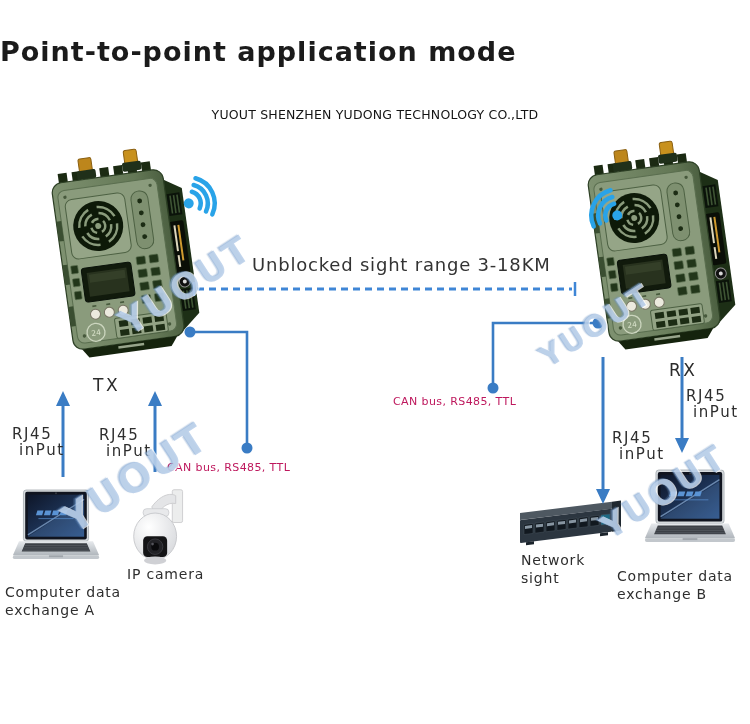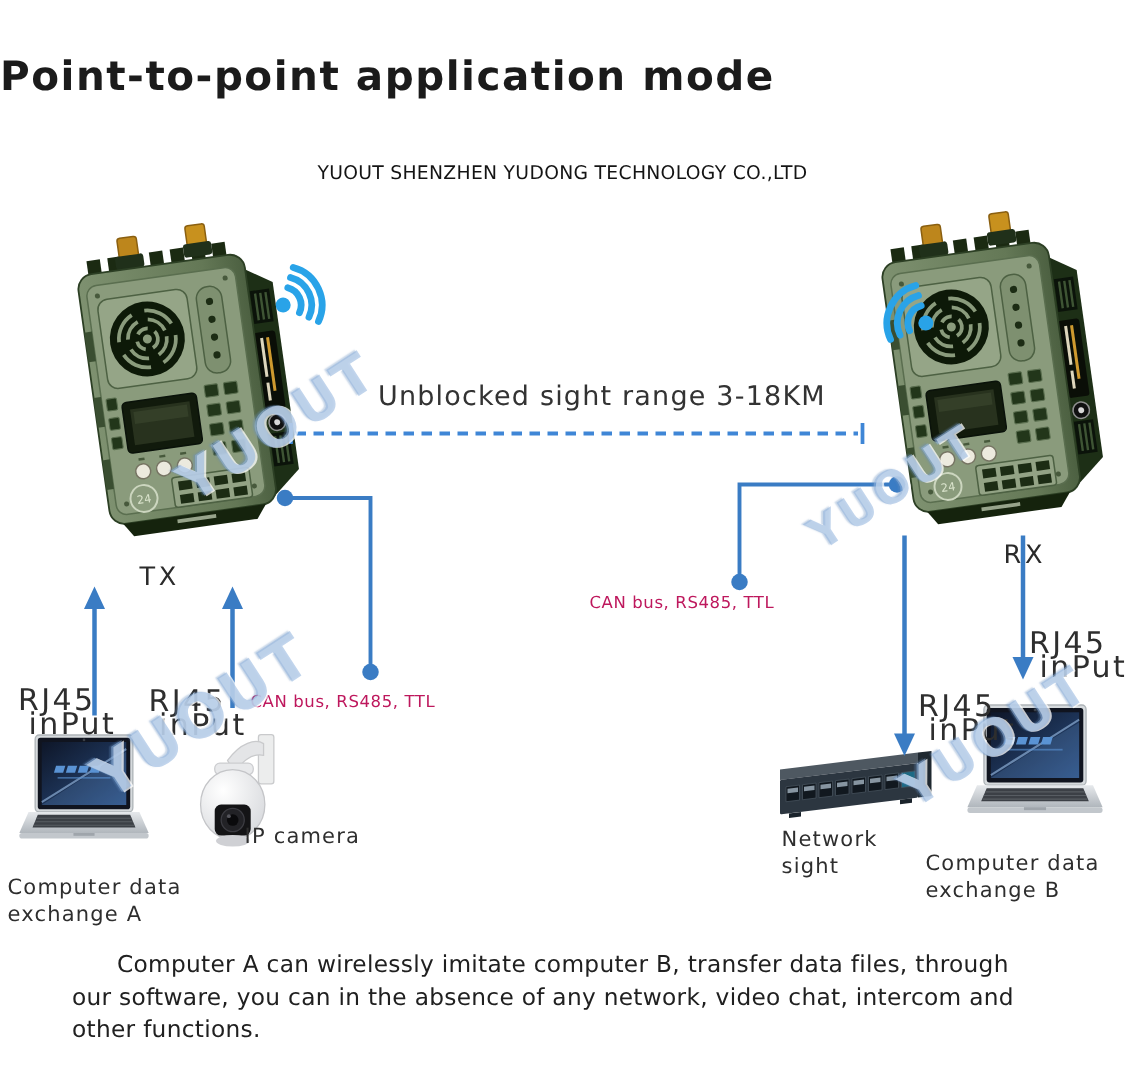--- a/index.html
+++ b/index.html
@@ -9,26 +9,26 @@
   .title{top:36px;left:0;width:750px;text-align:left;font-size:27px;font-weight:bold;
          letter-spacing:1px;color:#1b1b1b;z-index:1;}
   .subtitle{top:107px;left:0;width:750px;text-align:center;font-size:12.5px;font-weight:normal;
          letter-spacing:0.2px;color:#141414;z-index:1;}
   .lbl{position:absolute;color:#2e2e2e;white-space:nowrap;z-index:5;}
   .range{left:252px;top:254px;font-size:18px;letter-spacing:0.8px;color:#333;}
   .devlbl{font-size:17px;letter-spacing:2.5px;color:#2b2b2b;}
   .tx{left:93px;top:360px;margin-top:15px;} .rx{left:669px;top:360px;}
   .can{font-size:11px;letter-spacing:0.4px;color:#be185d;}
   .can-left{left:167px;top:461px;} .can-right{left:393px;top:395px;}
-  .rj45{font-size:20px;letter-spacing:1.6px;line-height:16px;color:#2e2e2e;margin-top:32px;}
+  .rj45{font-size:15px;letter-spacing:1.6px;line-height:16px;color:#2e2e2e;}
   .rj45 .l2{margin-left:7px;}
   .rj45-a1{left:12px;top:426px;} .rj45-a2{left:99px;top:427px;}
   .rj45-b1{left:612px;top:430px;} .rj45-b2{left:686px;top:388px;}
   .eplbl{font-size:14px;letter-spacing:0.8px;line-height:18px;color:#2e2e2e;}
-  .computer-a{left:5px;top:583px;} .ip-camera{left:127px;top:549px;margin-left:36px;}
+  .computer-a{left:5px;top:583px;} .ip-camera{left:127px;top:565px;}
   .network-switch{left:521px;top:551px;} .computer-b{left:617px;top:567px;}
   .footer{left:48px;top:633px;z-index:5;}
   .footer .fl{white-space:nowrap;font-size:15.5px;line-height:21.5px;letter-spacing:0.2px;color:#202020;}
   .footer .fl.first{margin-left:30px;}
   .wm{position:absolute;z-index:6;font-weight:bold;color:rgba(144,178,220,0.55);
       transform:rotate(-33deg);letter-spacing:2px;pointer-events:none;
       text-shadow:1px 1px 0 rgba(255,255,255,0.75),-1px -1px 1px rgba(100,140,190,0.35);}
   .wm1{left:110px;top:265px;font-size:36px;}
   .wm2{left:532px;top:308px;font-size:30px;}
   .wm3{left:52px;top:455px;font-size:40px;}
@@ -334,24 +334,19 @@
   <div class="lbl eplbl ip-camera">IP camera</div>
   <div class="lbl eplbl network-switch">
     <div>Network</div>
     <div>sight</div>
   </div>
   <div class="lbl eplbl computer-b">
     <div>Computer data</div>
     <div>exchange B</div>
   </div>
 
-  <div class="abs footer">
-    <div class="fl first">Computer A can wirelessly imitate computer B, transfer data files, through</div>
-    <div class="fl">our software, you can in the absence of any network, video chat, intercom and</div>
-    <div class="fl">other functions.</div>
-  </div>
 
   <div class="wm wm1">YUOUT</div>
   <div class="wm wm2">YUOUT</div>
   <div class="wm wm3">YUOUT</div>
   <div class="wm wm4">YUOUT</div>
 
 </div>
 
 </body></html>

